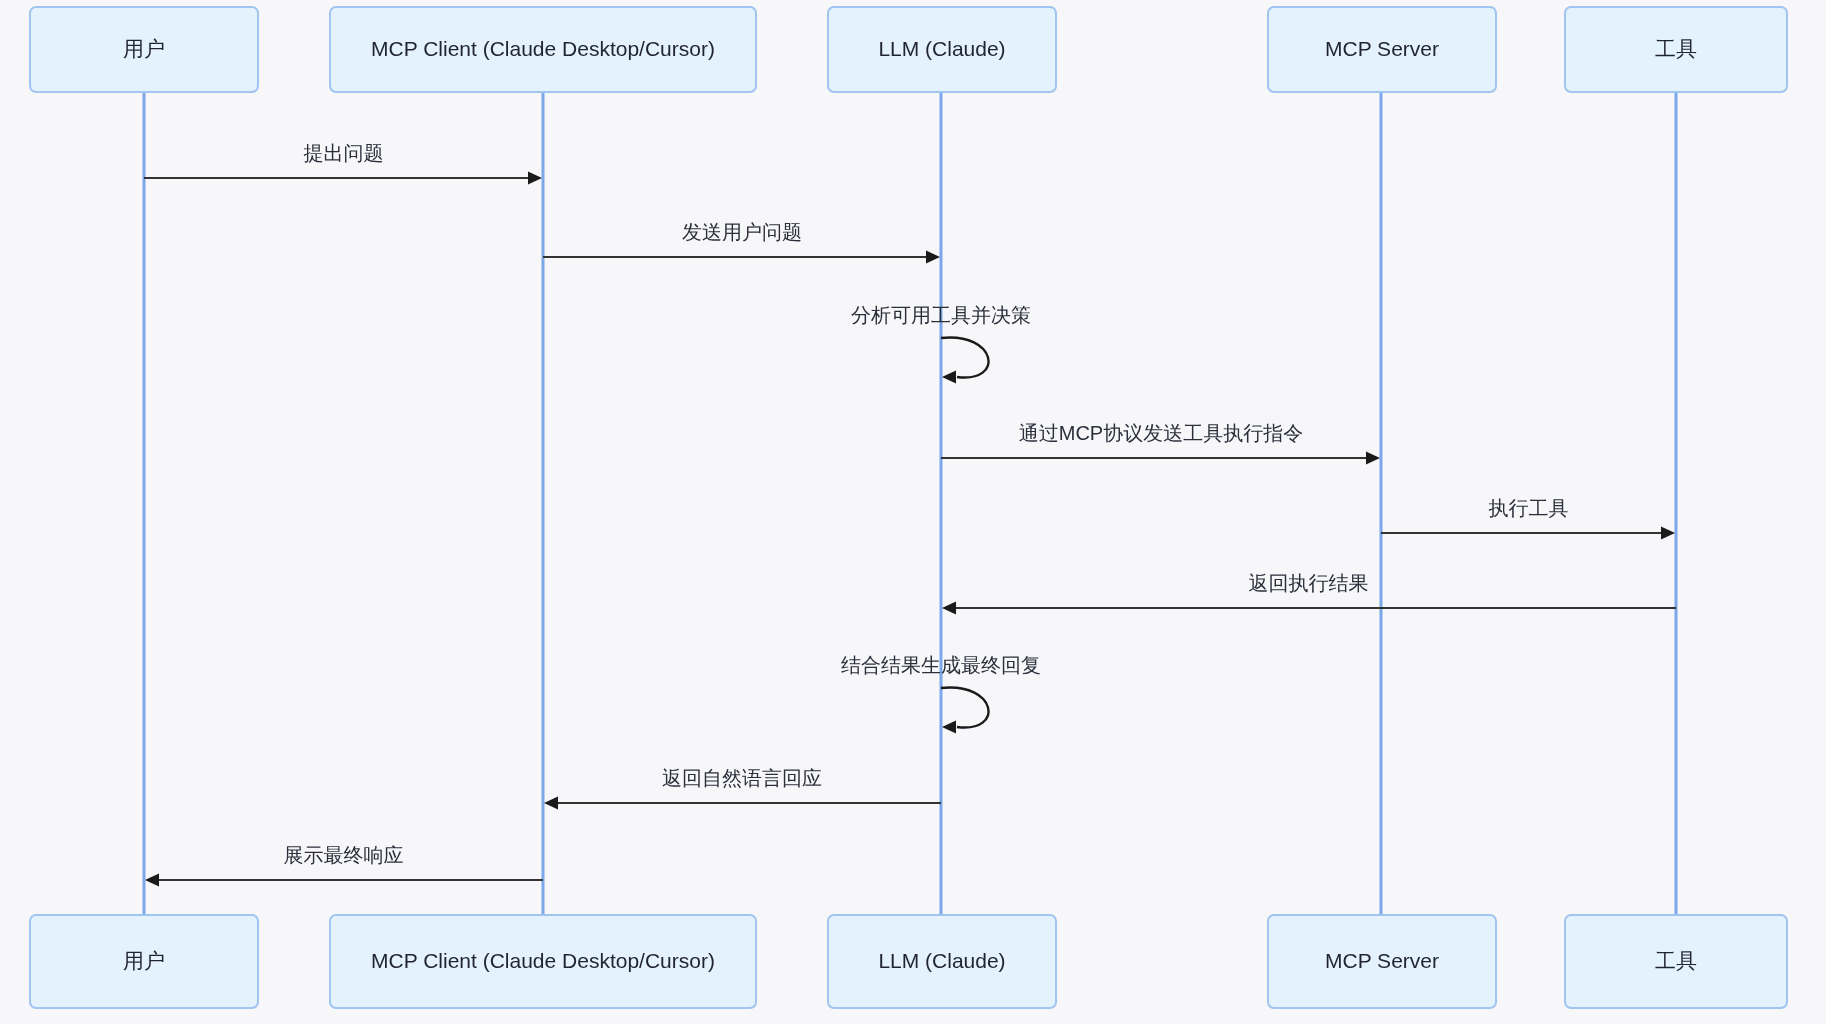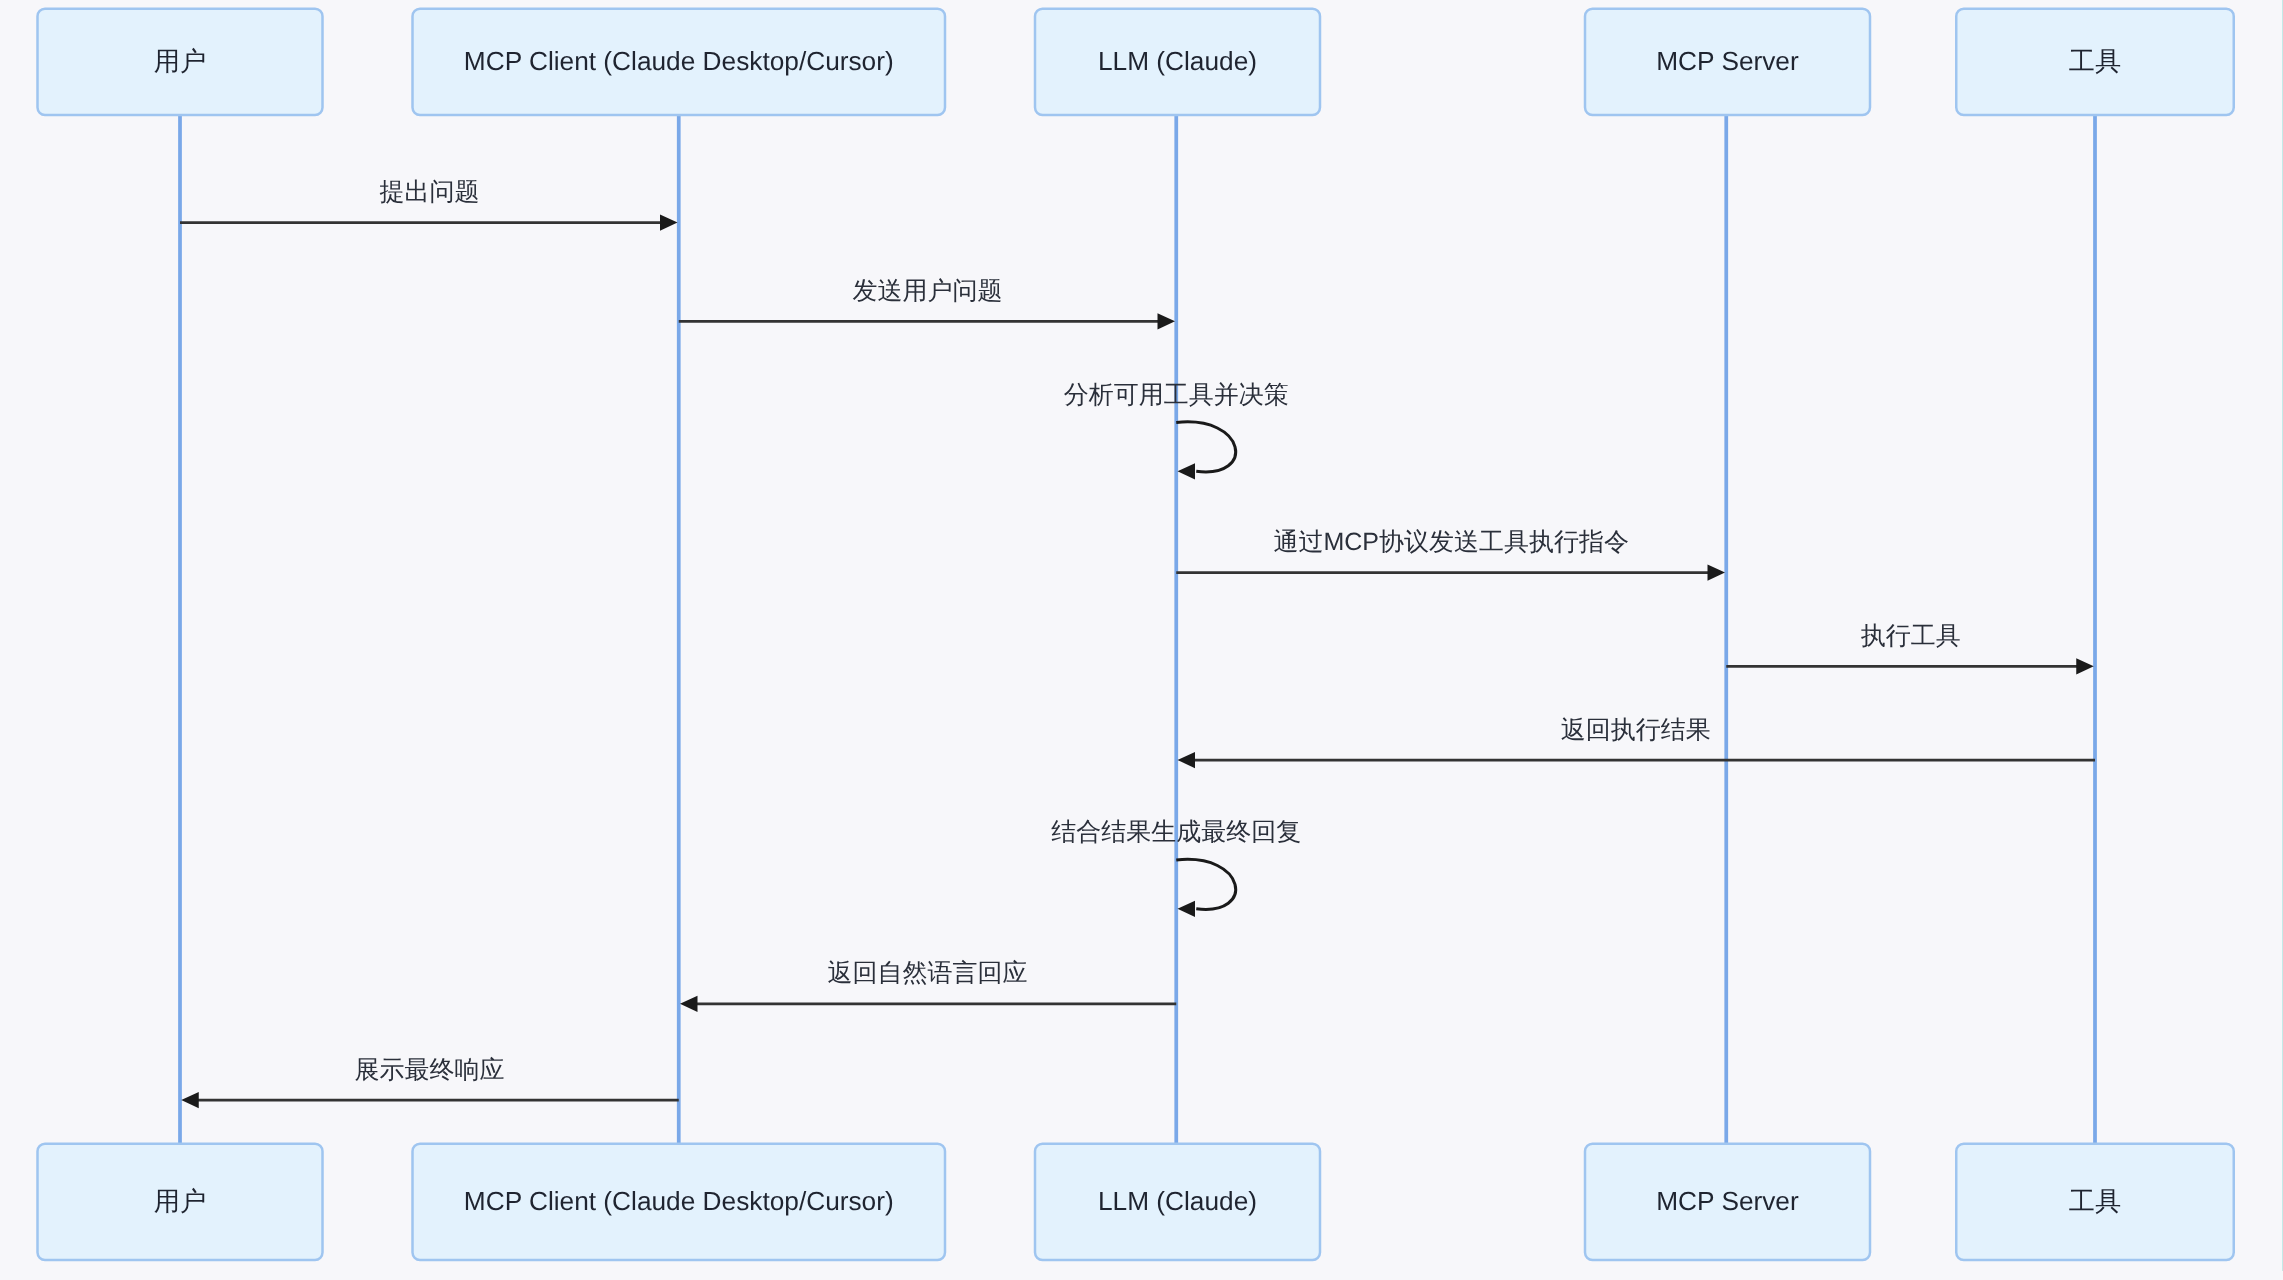--- a/index.html
+++ b/index.html
@@ -11,21 +11,21 @@
   body {
     width: 1826px;
     height: 1024px;
     overflow: hidden;
     font-family: "Liberation Sans", "DejaVu Sans", sans-serif;
   }
   #diagram-root {
     position: relative;
     width: 1826px;
     height: 1024px;
-    background: #14b8a6;
+    background: #a16207;
   }
   #diagram-svg {
     position: absolute;
     left: 0;
     top: 0;
     width: 1826px;
     height: 1024px;
     display: block;
   }
   .actor-box-rect {

